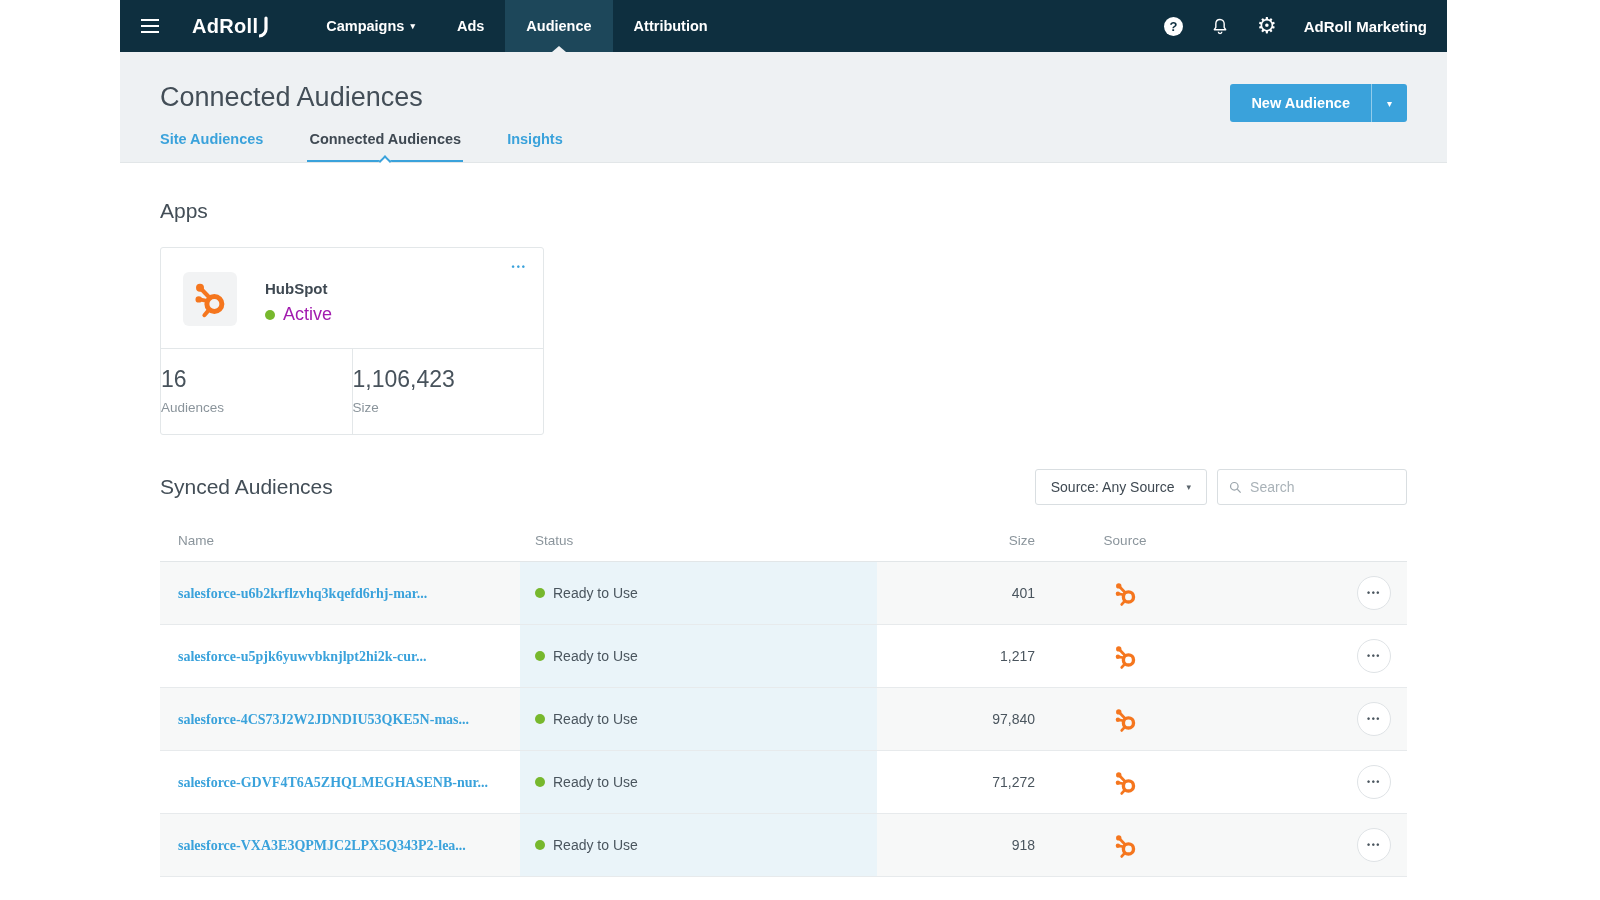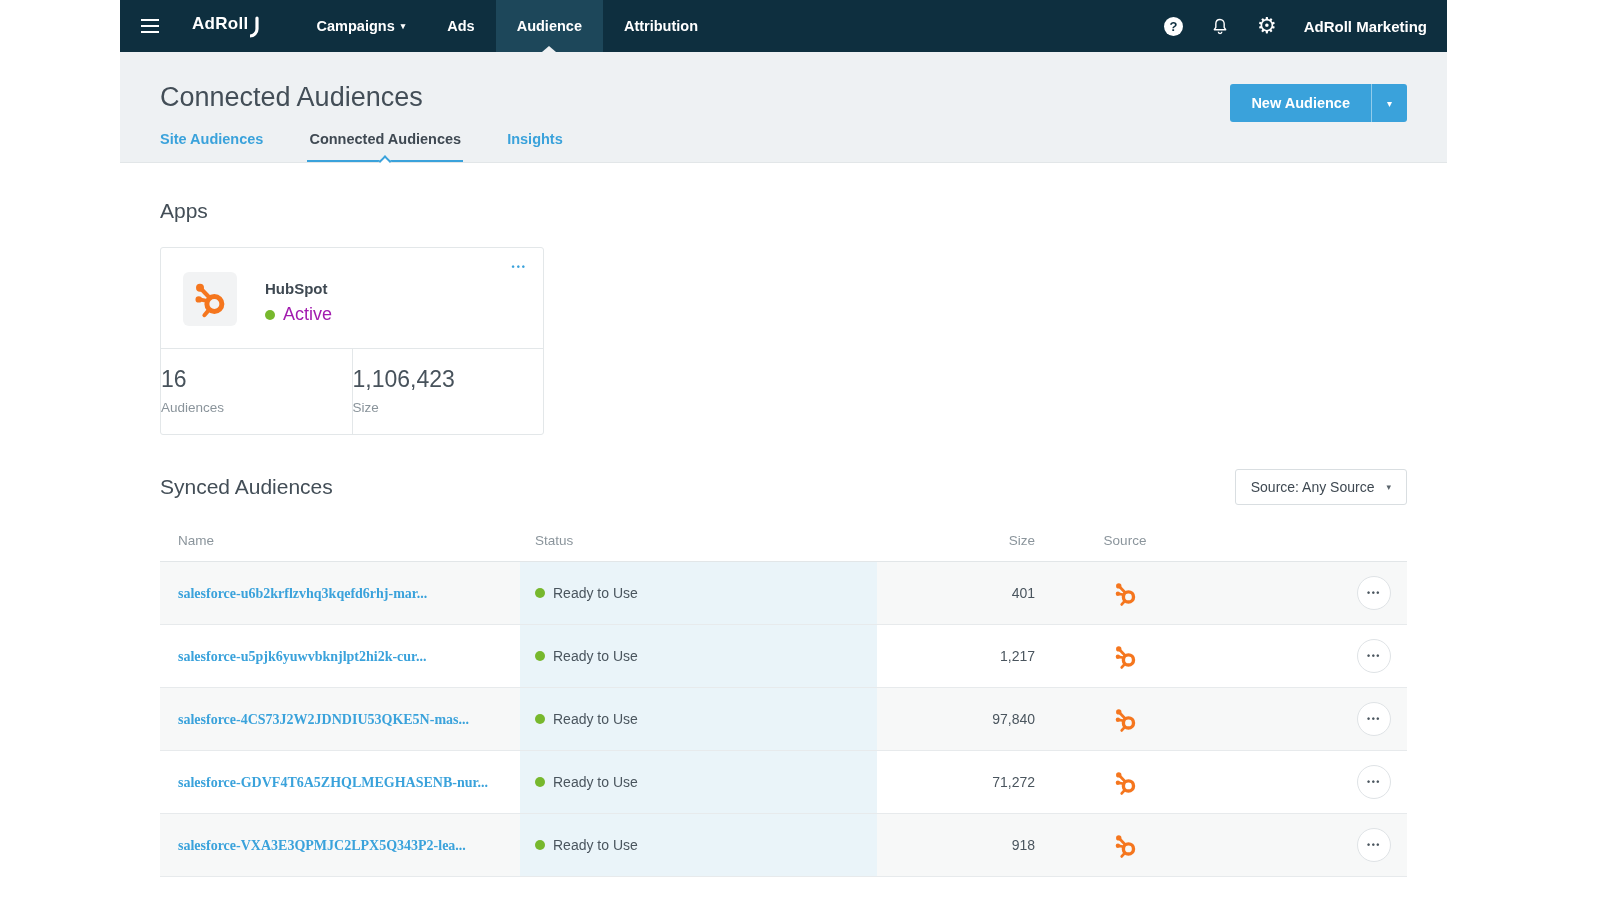--- a/index.html
+++ b/index.html
@@ -4,21 +4,21 @@
 <style>
   * { margin:0; padding:0; box-sizing:border-box; }
   body { font-family:"Liberation Sans", sans-serif; background:#fff; }
   .page { width:1600px; height:900px; position:relative; background:#fff; overflow:hidden; }
   .app { position:absolute; left:120px; top:0; width:1327px; height:900px; background:#fff; }
 
   
   .navbar { height:52px; background:#0e2f3f; display:flex; align-items:center; color:#fff; }
   .hamburger { margin-left:21px; display:inline-flex; flex-direction:column; gap:4px; cursor:pointer; }
   .hamburger i { width:18px; height:2px; background:#fff; }
-  .brand { margin-left:33px; font-size:17px; font-weight:700; letter-spacing:.3px; display:flex; align-items:flex-start; cursor:pointer; }
+  .brand { margin-left:33px; font-size:20px; font-weight:700; letter-spacing:.3px; display:flex; align-items:center; cursor:pointer; }
   .brand svg { margin-left:1px; margin-top:2px; }
   .nav-items { display:flex; align-items:stretch; height:100%; margin-left:36px; }
   .nav-item { display:flex; align-items:center; padding:0 21px; font-size:14.5px; font-weight:700; cursor:pointer; position:relative; white-space:nowrap; }
   .nav-item .caret { font-size:9px; margin-left:6px; }
   .nav-item.active { background:#1d475a; }
   .nav-item.active::after { content:""; position:absolute; bottom:0; left:50%; margin-left:-7px;
     border-left:7px solid transparent; border-right:7px solid transparent; border-bottom:6px solid #eef1f3; }
   .nav-right { margin-left:auto; display:flex; align-items:center; gap:27px; margin-right:20px; }
   .help-icon { width:19px; height:19px; border-radius:50%; background:#fff; color:#0e2f3f; font-weight:700;
     font-size:13px; display:flex; align-items:center; justify-content:center; cursor:pointer; }
@@ -205,20 +205,27 @@
         </div>
       </div>
 
       <div class="synced-head">
         <h2 class="section-heading">Synced Audiences</h2>
         <div class="filters">
           <div class="source-select">
             <span>Source: Any Source</span>
             <span class="caret">▾</span>
           </div>
+          <div class="search-box">
+            <svg width="15" height="15" viewBox="0 0 16 16">
+              <circle cx="6.5" cy="6.5" r="4.6" stroke="#9aa4ab" fill="none" stroke-width="1.5"></circle>
+              <line x1="10.2" y1="10.2" x2="14.2" y2="14.2" stroke="#9aa4ab" stroke-width="1.5"></line>
+            </svg>
+            <input type="text" placeholder="Search" style="">
+          </div>
         </div>
       </div>
 
       <div class="table">
         <div class="thead">
           <span class="th-name">Name</span>
           <span class="th-status">Status</span>
           <span class="th-size">Size</span>
           <span class="th-source">Source</span>
           <span></span>

